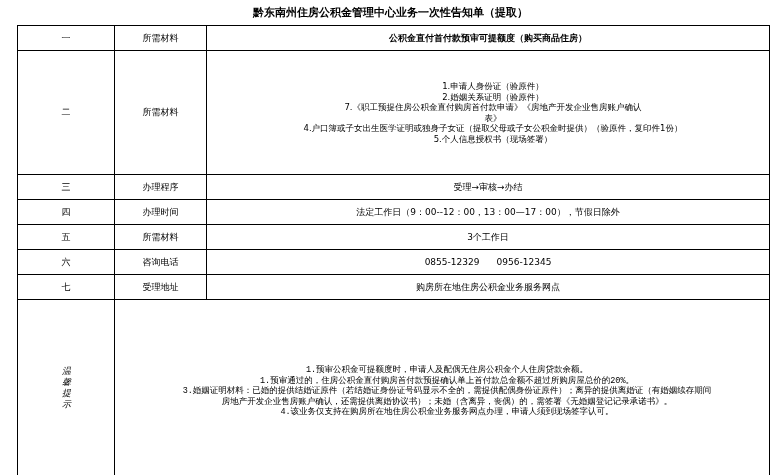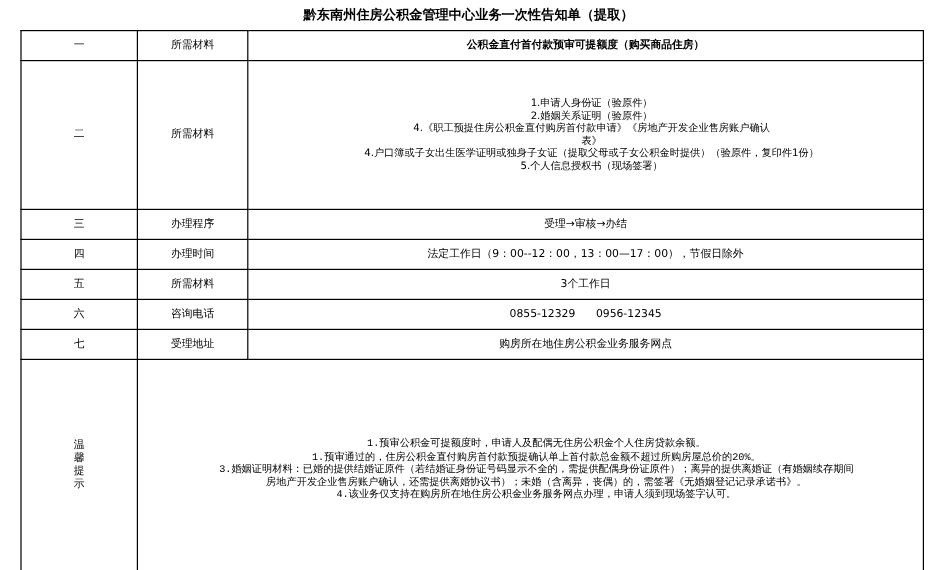--- a/index.html
+++ b/index.html
@@ -26,21 +26,21 @@
   col.c3 { width: 563px; }
   tr.r-head td { height: 24px; }
   tr.r-materials td { height: 123px; }
   tr.r-std td { height: 24px; }
   tr.r-tips td { height: 167px; }
   .bold { font-weight: bold; }
   .left { text-align: right; padding-left: 10px !important; }
   .list-line { display: block; white-space: nowrap; font-size: 8.5px; line-height: 10.5px; }
   .tips-label {
     display: inline-block; width: 10px; font-size: 9px; line-height: 11px;
-    word-break: break-all; white-space: normal; text-align: center;
+    word-break: break-all; white-space: normal; text-align: right; font-style: italic;
   }
   .tips-body { padding-top: 8px !important; font-family: Liberation Mono, monospace; }
 </style>
 </head>
 <body>
 
 <div class="title">黔东南州住房公积金管理中心业务一次性告知单（提取）</div>
 
 <table class="notice">
   <colgroup>
@@ -53,21 +53,21 @@
     <td>一</td>
     <td>所需材料</td>
     <td class="bold">公积金直付首付款预审可提额度（购买商品住房）</td>
   </tr>
   <tr class="r-materials">
     <td>二</td>
     <td>所需材料</td>
     <td class="left">
       <span class="list-line">1.申请人身份证（验原件）</span>
       <span class="list-line">2.婚姻关系证明（验原件）</span>
-      <span class="list-line">4.《职工预提住房公积金直付购房首付款申请》《房地产开发企业售房账户确认</span>
+      <span class="list-line">7.《职工预提住房公积金直付购房首付款申请》《房地产开发企业售房账户确认</span>
       <span class="list-line">表》</span>
       <span class="list-line">4.户口簿或子女出生医学证明或独身子女证（提取父母或子女公积金时提供）（验原件，复印件1份）</span>
       <span class="list-line">5.个人信息授权书（现场签署）</span>
     </td>
   </tr>
   <tr class="r-std">
     <td>三</td>
     <td>办理程序</td>
     <td>受理→审核→办结</td>
   </tr>

